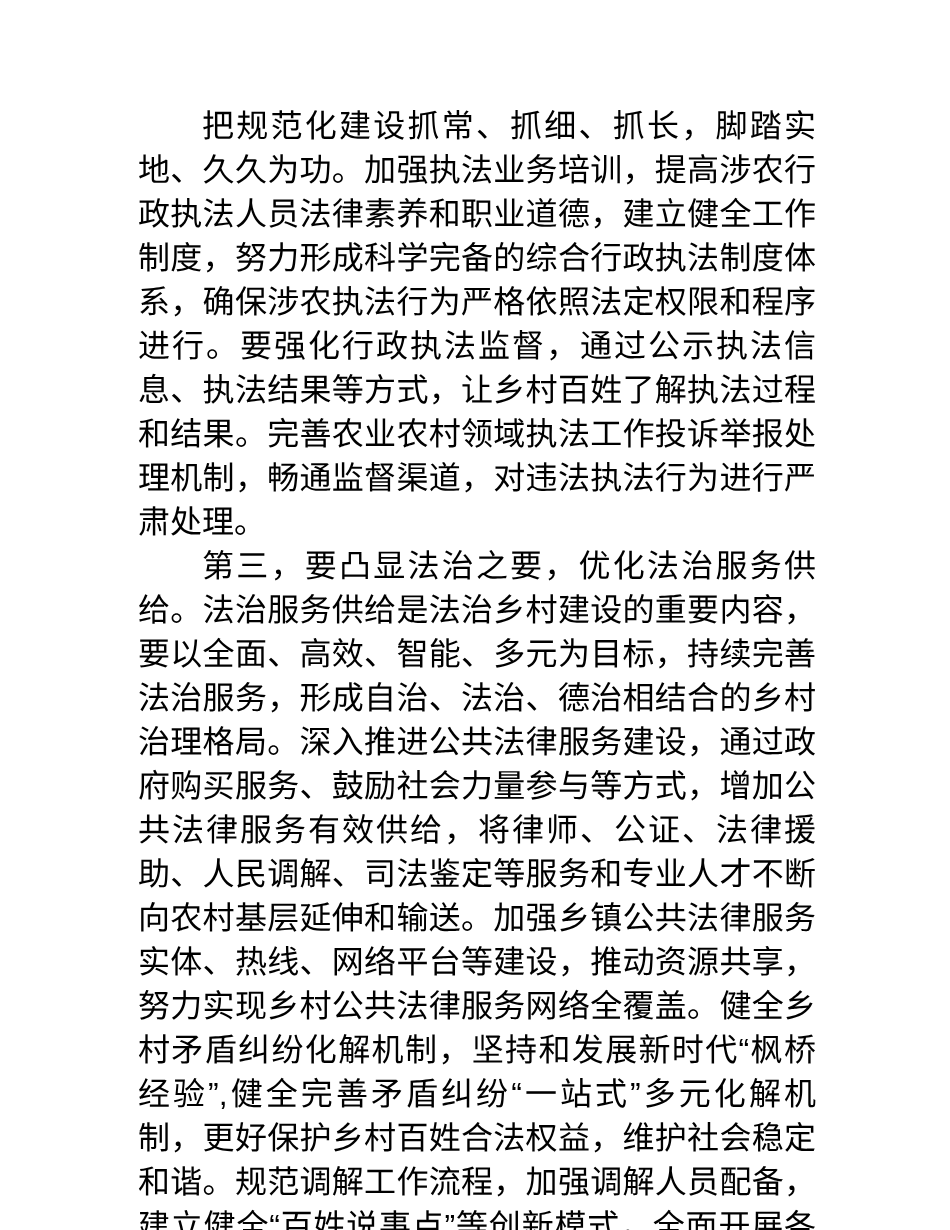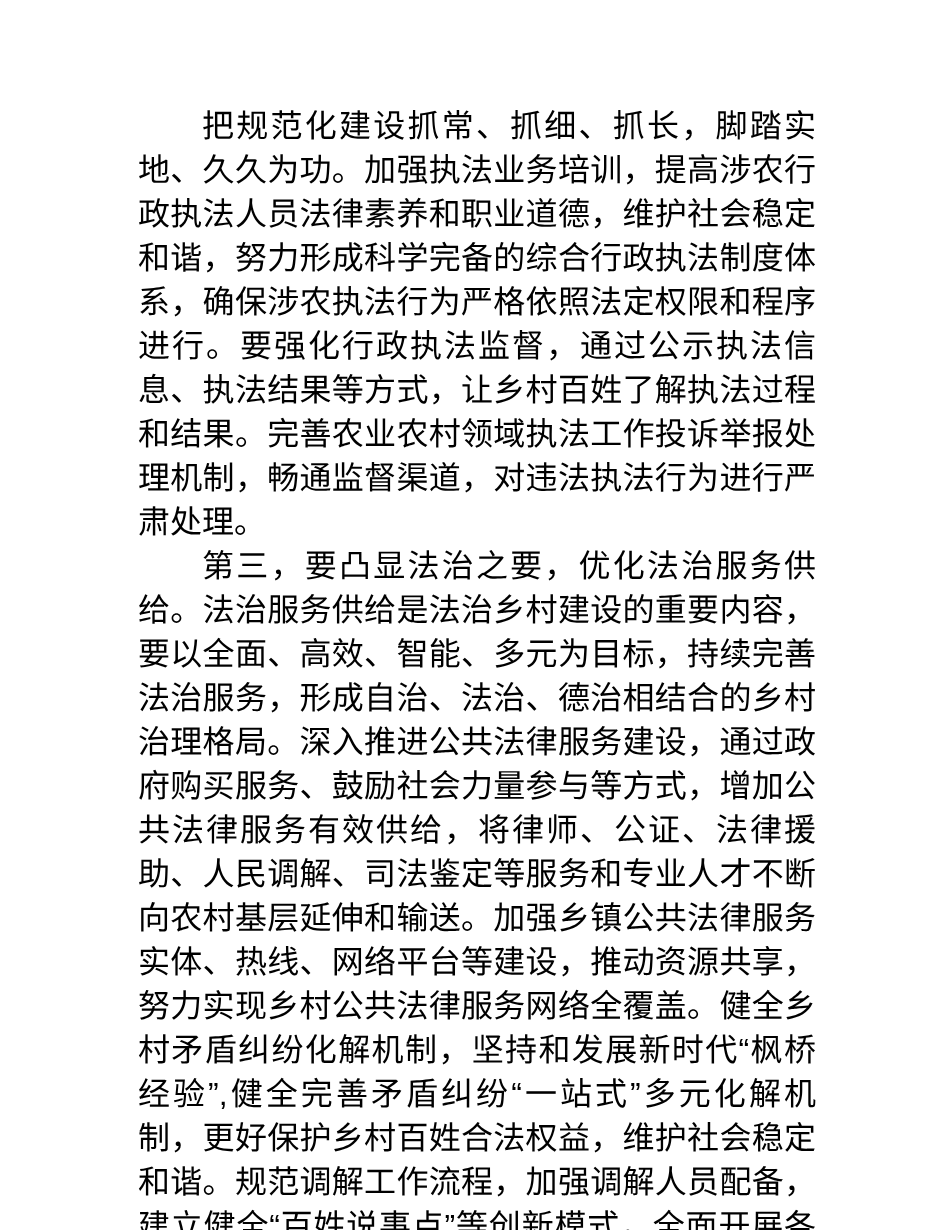--- a/index.html
+++ b/index.html
@@ -50,19 +50,19 @@
     margin-top: 0px;
   }
 </style>
 </head>
 <body>
 
 <div class="page">
 
   <div class="text-block">
 
-    <p class="para">把规范化建设抓常、抓细、抓长，脚踏实地、久久为功。加强执法业务培训，提高涉农行政执法人员法律素养和职业道德，维护社会稳定和谐，努力形成科学完备的综合行政执法制度体系，确保涉农执法行为严格依照法定权限和程序进行。要强化行政执法监督，通过公示执法信息、执法结果等方式，让乡村百姓了解执法过程和结果。完善农业农村领域执法工作投诉举报处理机制，畅通监督渠道，对违法执法行为进行严肃处理。</p>
+    <p class="para">把规范化建设抓常、抓细、抓长，脚踏实地、久久为功。加强执法业务培训，提高涉农行政执法人员法律素养和职业道德，建立健全工作制度，努力形成科学完备的综合行政执法制度体系，确保涉农执法行为严格依照法定权限和程序进行。要强化行政执法监督，通过公示执法信息、执法结果等方式，让乡村百姓了解执法过程和结果。完善农业农村领域执法工作投诉举报处理机制，畅通监督渠道，对违法执法行为进行严肃处理。</p>
 
     <p class="para">第三，要凸显法治之要，优化法治服务供给。法治服务供给是法治乡村建设的重要内容，要以全面、高效、智能、多元为目标，持续完善法治服务，形成自治、法治、德治相结合的乡村治理格局。深入推进公共法律服务建设，通过政府购买服务、鼓励社会力量参与等方式，增加公共法律服务有效供给，将律师、公证、法律援助、人民调解、司法鉴定等服务和专业人才不断向农村基层延伸和输送。加强乡镇公共法律服务实体、热线、网络平台等建设，推动资源共享，努力实现乡村公共法律服务网络全覆盖。健全乡村矛盾纠纷化解机制，坚持和发展新时代“枫桥经验”,健全完善矛盾纠纷“一站式”多元化解机制，更好保护乡村百姓合法权益，维护社会稳定和谐。规范调解工作流程，加强调解人员配备，建立健全“百姓说事点”等创新模式，全面开展各类议事活动，形成民事民商、民事民决、民事民管的自治格局，不断畅通矛盾纠纷的化解渠道。将智慧化</p>
 
   </div>
 
 </div>
 
 </body></html>

